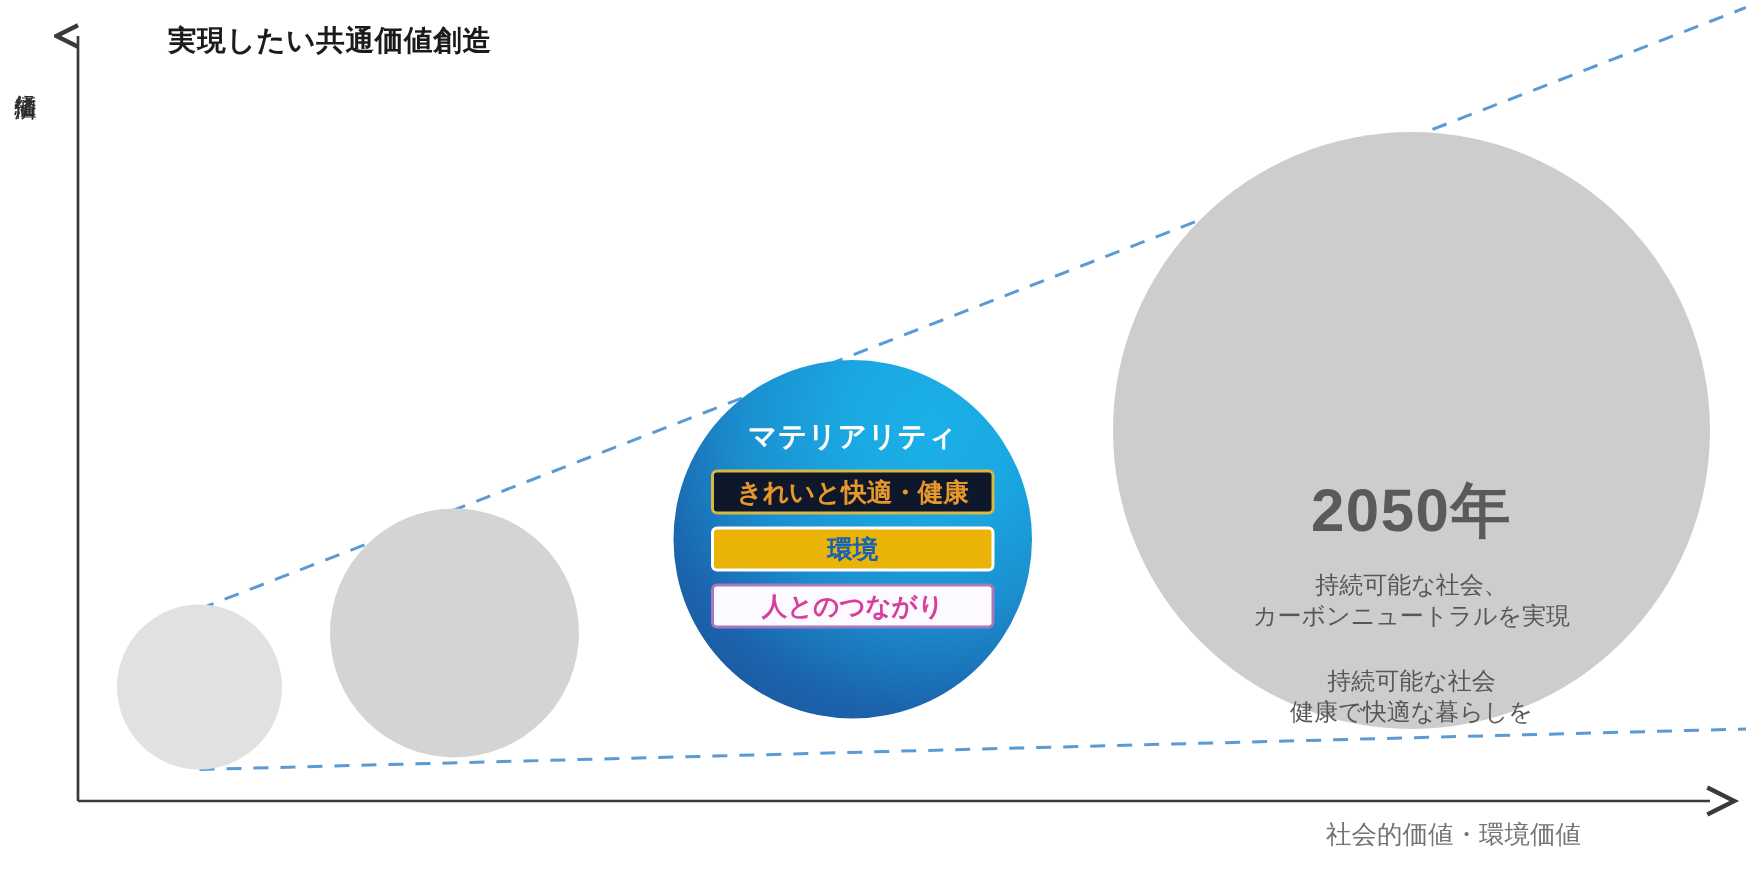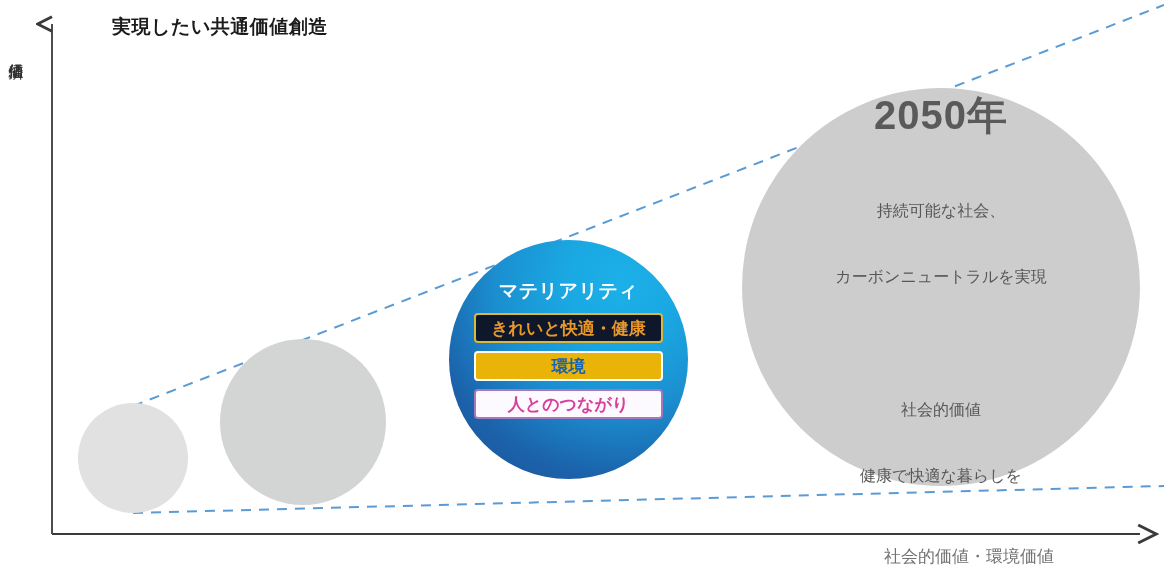--- a/index.html
+++ b/index.html
@@ -89,21 +89,21 @@
   
   .future-text {
     position: absolute;
     left: 742px;
     top: 88px;
     width: 398px;
     height: 398px;
     display: flex;
     flex-direction: column;
     align-items: center;
-    justify-content: space-between;
+    justify-content: flex-end;
     text-align: center;
     color: #575757;
   }
   .future-year {
     font-size: 40px;
     font-weight: bold;
     letter-spacing: 1px;
     margin-bottom: 12px;
     color: #5a5a5a;
   }
@@ -199,21 +199,21 @@
   <div class="bubble gray-1"></div>
   <div class="bubble gray-2"></div>
   <div class="bubble gray-big"></div>
   <div class="bubble blue-bubble"></div>
 
   <div class="future-text">
     <div class="future-year">2050年</div>
     <div class="future-line">持続可能な社会、</div>
     <div class="future-line">カーボンニュートラルを実現</div>
     <div class="future-gap"></div>
-    <div class="future-line">社会的価値</div>
+    <div class="future-line">持続可能な社会</div>
     <div class="future-line">健康で快適な暮らしを</div>
   </div>
 
   <div class="materiality-wrap">
     <div class="materiality-title">マテリアリティ</div>
     <div class="pill pill-health">きれいと快適・健康</div>
     <div class="pill pill-env">環境</div>
     <div class="pill pill-people">人とのつながり</div>
   </div>
 

